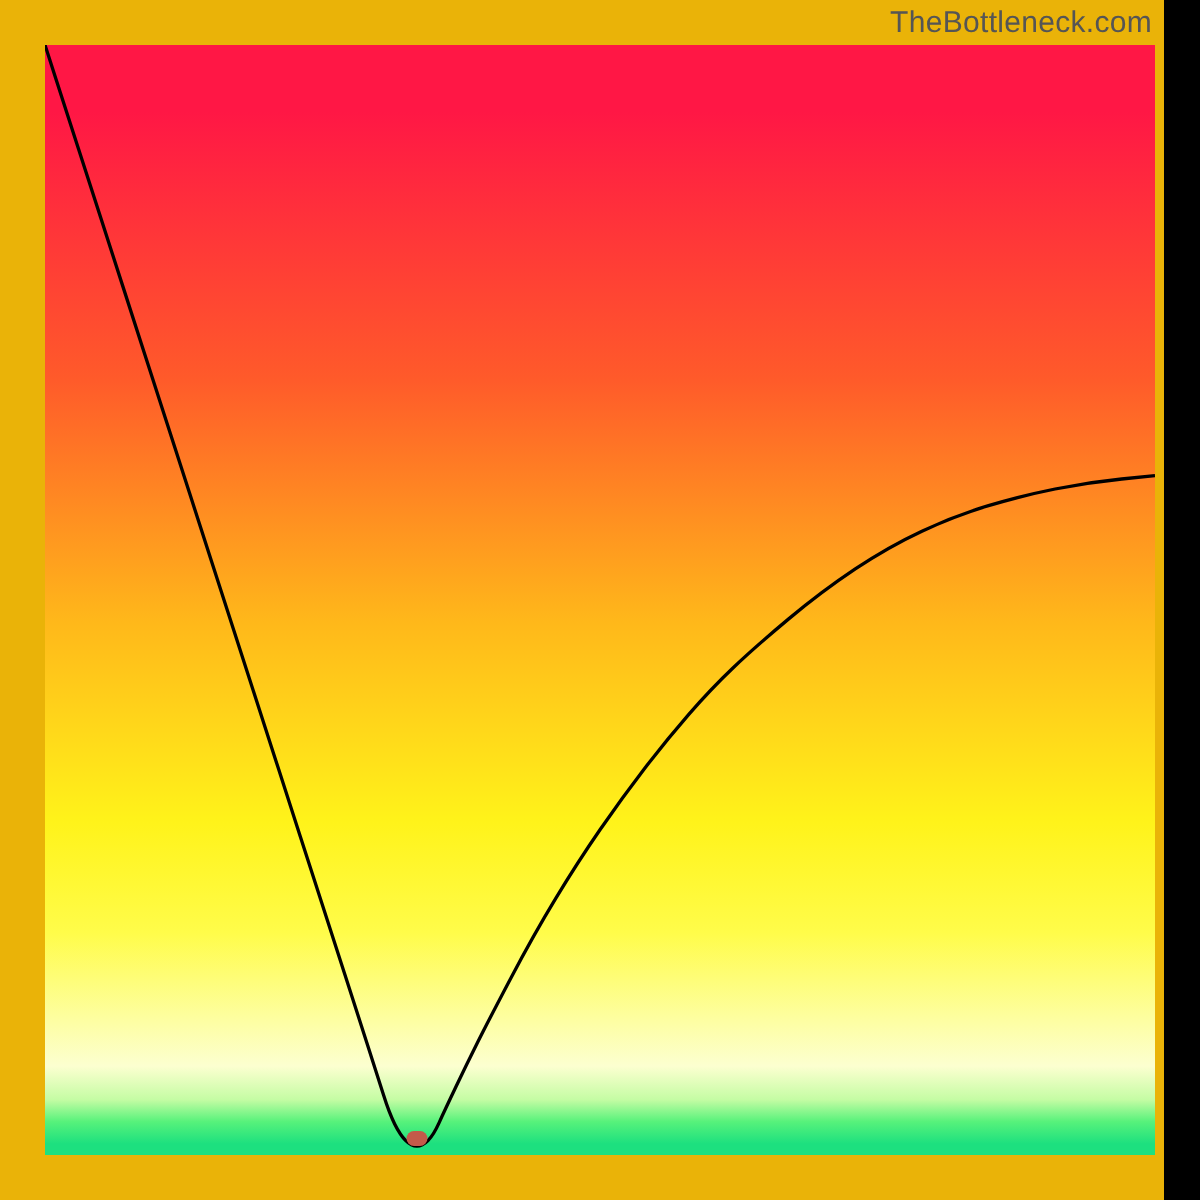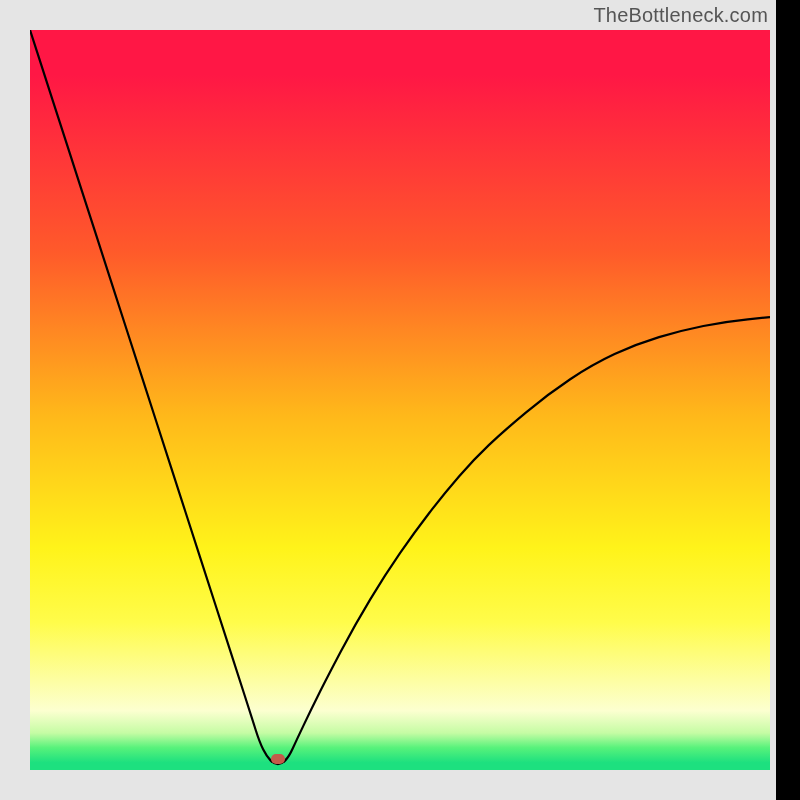--- a/index.html
+++ b/index.html
@@ -8,21 +8,21 @@
     width: 800px;
     height: 800px;
     background: #000;
     overflow: hidden;
     font-family: Arial, Helvetica, sans-serif;
   }
   .stage {
     position: relative;
     width: 776px;
     height: 800px;
-    background: #e5e5e5;
+    background: #eab308;
   }
   .plot-area {
     position: absolute;
     left: 30px;
     top: 30px;
     width: 740px;
     height: 740px;
   }
   
   .gradient-bg {

